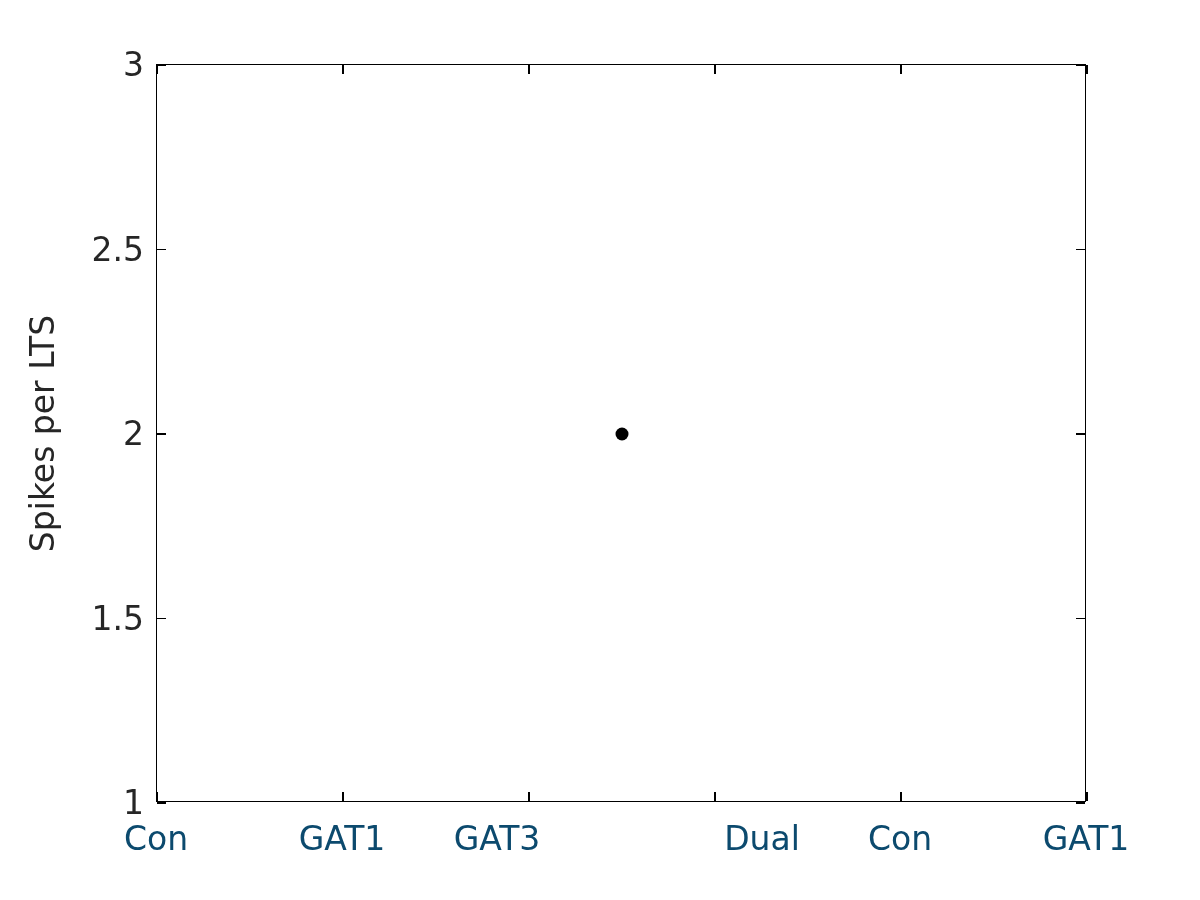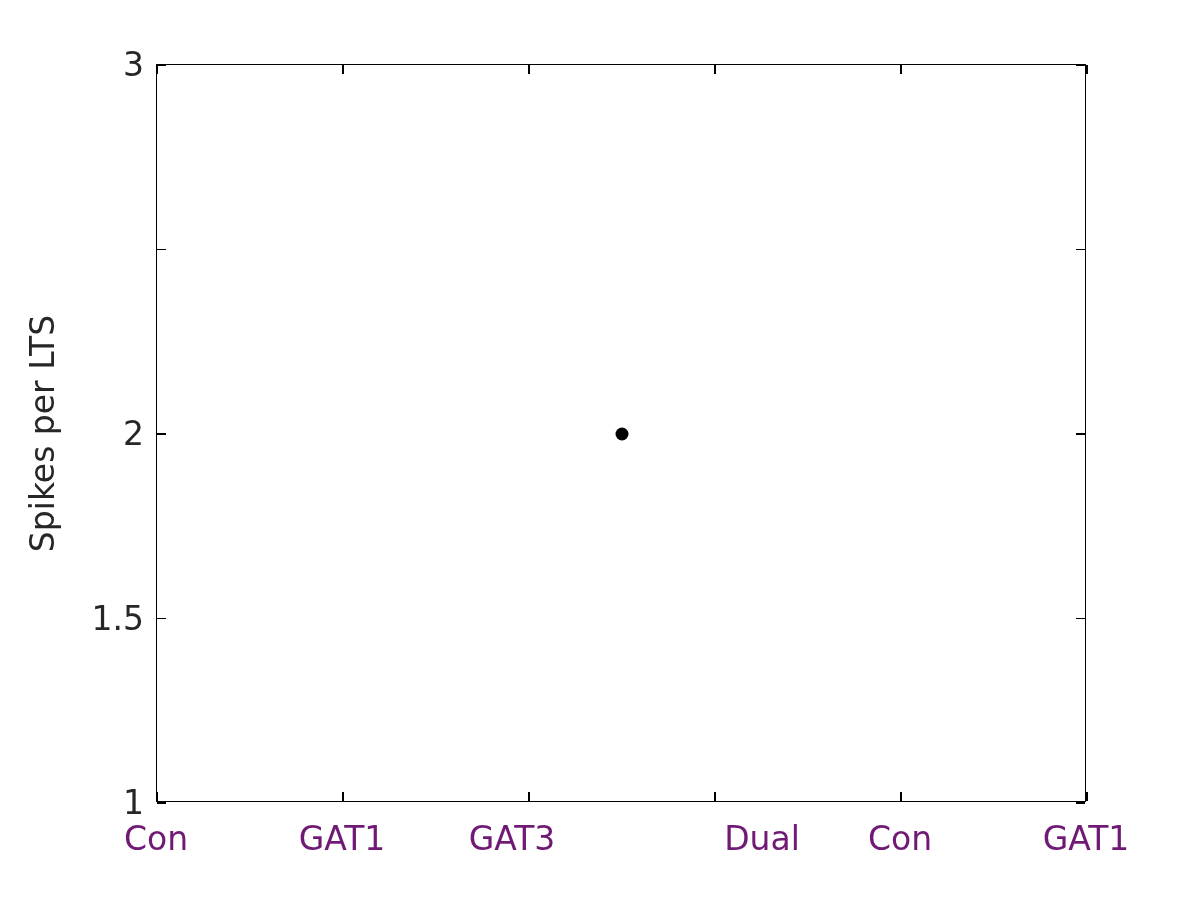--- a/index.html
+++ b/index.html
@@ -56,21 +56,21 @@
     text-align: right;
     color: #262626;
     font-size: 33px;
     line-height: 1;
     white-space: nowrap;
     transform: translateY(-50%);
   }
   .xtick-text {
     position: absolute;
     text-align: center;
-    color: #701a75;
+    color: #0c4a6e;
     font-size: 33px;
     line-height: 1;
     white-space: nowrap;
     transform: translateX(-50%);
   }
 
   
   #y-axis-title {
     position: absolute;
     color: #262626;
@@ -94,25 +94,26 @@
 </head>
 <body>
 
 <div id="figure">
 
   <div id="y-axis-title" style="left: -76.5px; top: 416.5px;">Spikes per LTS</div>
 
   <div class="ytick-text" id="ytl-0" style="left: 0px; width: 144px; top: 802px;">1</div>
   <div class="ytick-text" id="ytl-1" style="left: 0px; width: 144px; top: 617.5px;">1.5</div>
   <div class="ytick-text" id="ytl-2" style="left: 0px; width: 144px; top: 433px;">2</div>
+  <div class="ytick-text" id="ytl-3" style="left: 0px; width: 144px; top: 248.5px;">2.5</div>
   <div class="ytick-text" id="ytl-4" style="left: 0px; width: 144px; top: 64px;">3</div>
 
   <div class="xtick-text" id="xtl-0" style="left: 156px; top: 822px;">Con</div>
   <div class="xtick-text" id="xtl-1" style="left: 342px; top: 822px;">GAT1</div>
-  <div class="xtick-text" id="xtl-2" style="left: 512px; top: 822px;">GAT3</div>
+  <div class="xtick-text" id="xtl-2" style="left: 497px; top: 822px;">GAT3</div>
   <div class="xtick-text" id="xtl-3" style="left: 714px; top: 822px; margin-left: 48px;">Dual</div>
   <div class="xtick-text" id="xtl-4" style="left: 900px; top: 822px;">Con</div>
   <div class="xtick-text" id="xtl-5" style="left: 1086px; top: 822px;">GAT1</div>
 
   <div id="plot-area">
     <div id="ticks-layer">
         <div class="tick-x-bottom" style="left: -0.65px;"></div>
         <div class="tick-x-top" style="left: -0.65px;"></div>
         <div class="tick-x-bottom" style="left: 185.35px;"></div>
         <div class="tick-x-top" style="left: 185.35px;"></div>

